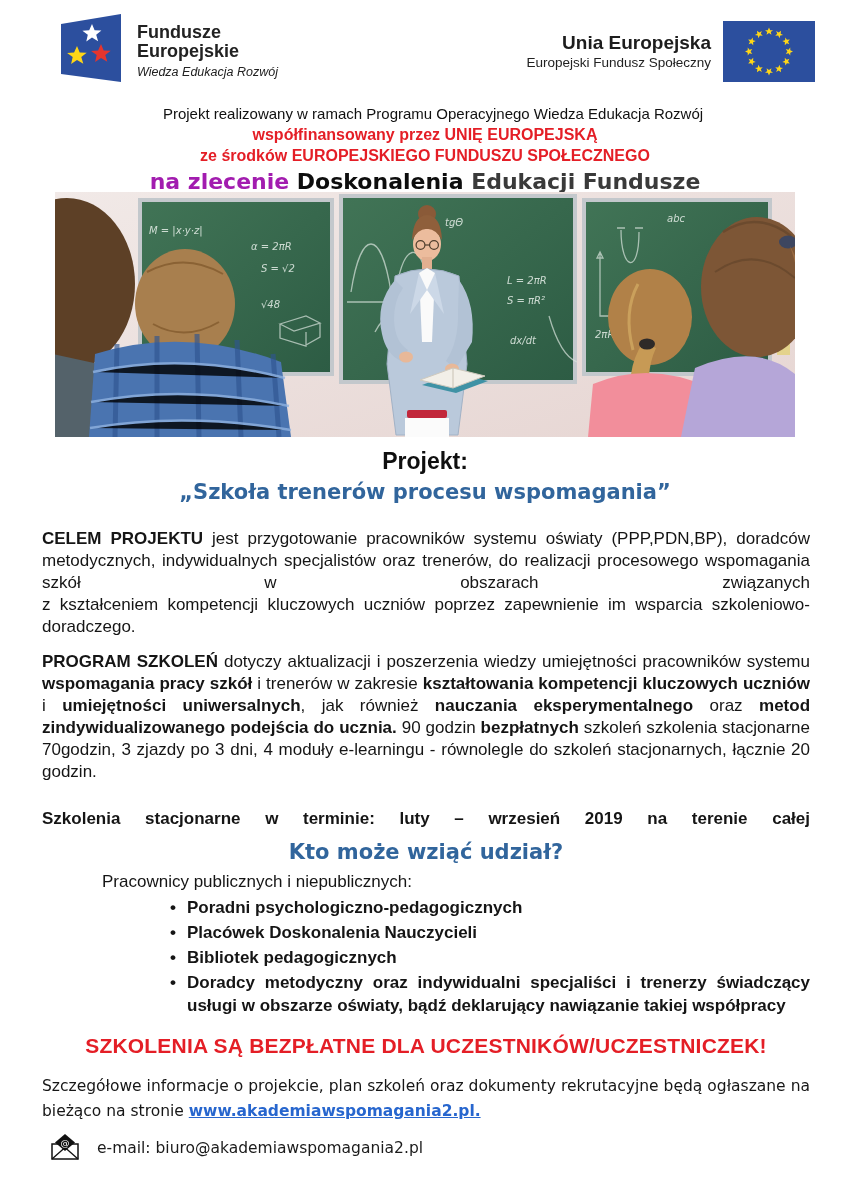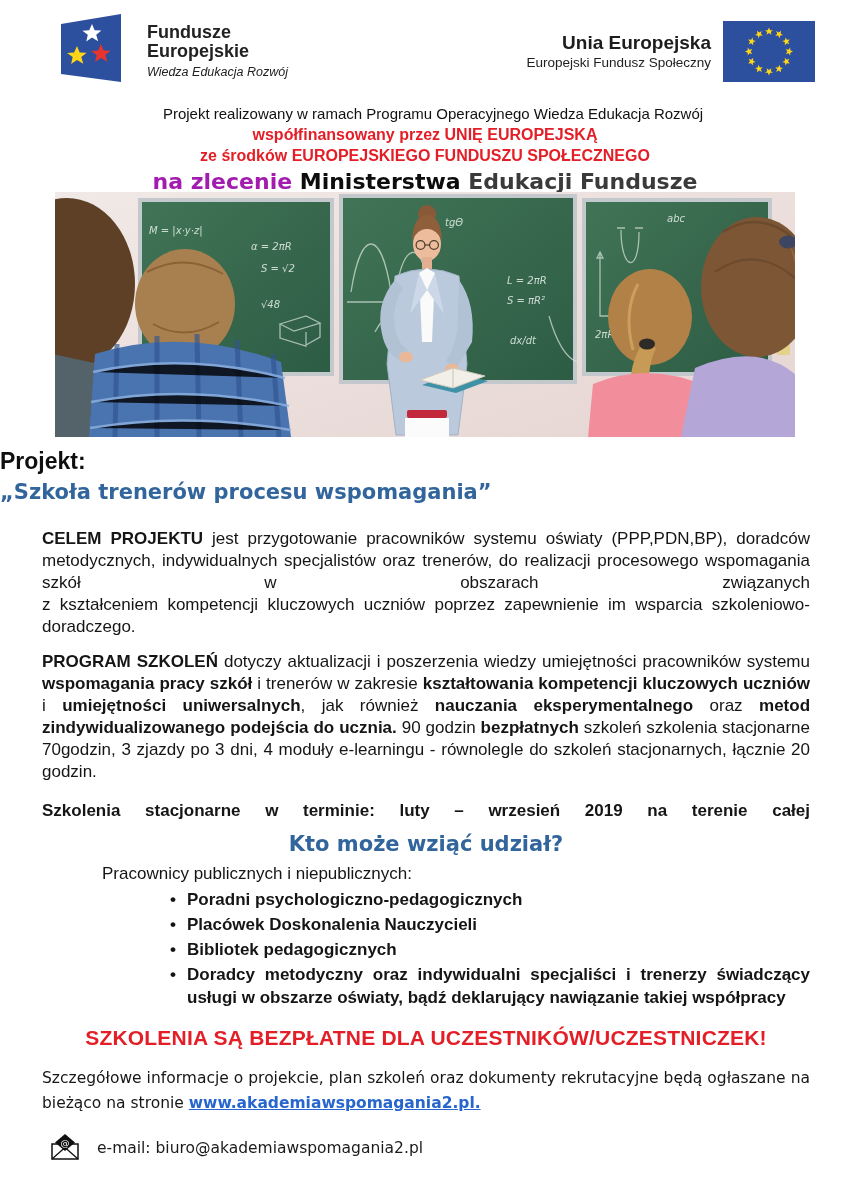--- a/index.html
+++ b/index.html
@@ -4,21 +4,21 @@
 <style>
   html,body{margin:0;padding:0;background:#888;}
   .page{width:850px;height:1203px;margin:0 auto;background:#fff;position:relative;overflow:hidden;
         font-family:"Liberation Sans",sans-serif;color:#1a1a1a;}
   .fw{font-family:"DejaVu Sans",sans-serif;}
 
   
   .logos{position:absolute;top:10px;left:55px;width:760px;height:82px;
          display:flex;justify-content:space-between;align-items:center;}
   .logo{display:flex;align-items:center;}
-  .logo-fe{gap:20px;justify-content:flex-end;}
+  .logo-fe{gap:10px;justify-content:flex-end;}
   .fe-text .l1{font-size:18px;font-weight:bold;line-height:19px;color:#222;}
   .fe-text .sub{font-size:12.5px;margin-top:4px;color:#222;font-style:italic;}
   .logo-pl{gap:14px;}
   .pl-text{font-size:19px;font-weight:bold;line-height:21px;color:#1d1d1d;}
   .logo-eu{gap:12px;}
   .eu-text{text-align:right;}
   .eu-text .l1{font-size:19px;font-weight:bold;line-height:20px;color:#1d1d1d;}
   .eu-text .l2{font-size:13.5px;margin-top:2px;color:#222;}
 
   
@@ -27,30 +27,30 @@
   .intro .i2,.intro .i3{font-size:16px;line-height:21px;font-weight:bold;color:#E41E26;}
   .intro .i4{font-size:22px;line-height:29px;font-weight:bold;margin-top:1px;}
   .i4 .g1{color:#a21caf;}
   .i4 .g2{color:#0d0d0d;}
   .i4 .g3{color:#3a3a3a;}
 
   
   .photo{position:absolute;top:192px;left:55px;width:740px;height:245px;}
 
   
-  .project{position:absolute;top:448px;left:0;width:850px;text-align:left;}
+  .project{position:absolute;top:448px;left:0;width:850px;text-align:center;}
   .project .label{font-size:23px;font-weight:bold;color:#0f0f0f;line-height:27px;}
   .project .title{font-size:21px;font-weight:bold;color:#31659C;line-height:28px;margin-top:3px;}
 
   
   .bodytext{position:absolute;top:528px;left:42px;width:768px;
             font-size:17px;line-height:22px;text-align:justify;color:#151515;}
   .jlast{text-align-last:justify;}
   .para{margin:0 0 13px 0;}
-  .p3{font-weight:bold;margin-top:17px;}
+  .p3{font-weight:bold;margin-top:25px;}
   .heading-blue{font-family:"DejaVu Sans",sans-serif;font-size:21px;font-weight:bold;color:#31659C;
                 text-align:center;margin:9px 0 4px 0;line-height:27px;}
   .list-intro{margin-left:60px;text-align:left;line-height:23px;}
   ul.bullets{margin:3px 0 0 0;padding-left:128px;list-style:none;}
   ul.bullets li{font-weight:bold;line-height:23px;margin-bottom:2px;position:relative;padding-left:17px;text-align:left;}
   ul.bullets li::before{content:"•";position:absolute;left:0;top:0;font-weight:bold;}
   ul.bullets li.long{text-align:justify;}
   .banner-red{font-size:21px;font-weight:bold;color:#E41E26;text-align:center;
               margin-top:16px;line-height:26px;letter-spacing:.2px;}
   .info{font-family:"DejaVu Sans",sans-serif;font-size:15.5px;line-height:25px;
@@ -110,21 +110,21 @@
           <use href="#eustar" transform="rotate(330) translate(0,-20)"></use>
         </g>
       </svg>
     </div>
   </div>
 
   <div class="intro">
     <div class="i1">Projekt realizowany w ramach Programu Operacyjnego Wiedza Edukacja Rozwój</div>
     <div class="i2">współfinansowany przez UNIĘ EUROPEJSKĄ</div>
     <div class="i3">ze środków EUROPEJSKIEGO FUNDUSZU SPOŁECZNEGO</div>
-    <div class="i4 fw"><span class="g1">na zlecenie</span><span class="g2">  Ministerstwa </span><span class="g3">Edukacji Fundusze</span></div>
+    <div class="i4 fw"><span class="g1">na zlecenie</span><span class="g2">  Doskonalenia </span><span class="g3">Edukacji Fundusze</span></div>
   </div>
 
   <svg class="photo" viewBox="0 0 740 245">
     <defs>
       <linearGradient id="wallg" x1="0" y1="0" x2="1" y2="1">
         <stop offset="0" stop-color="#f1e9e7"></stop>
           <stop offset="1" stop-color="#e6d5d2"></stop>
       </linearGradient>
       <linearGradient id="boardg" x1="0" y1="0" x2="1" y2="1">
         <stop offset="0" stop-color="#417456"></stop>

